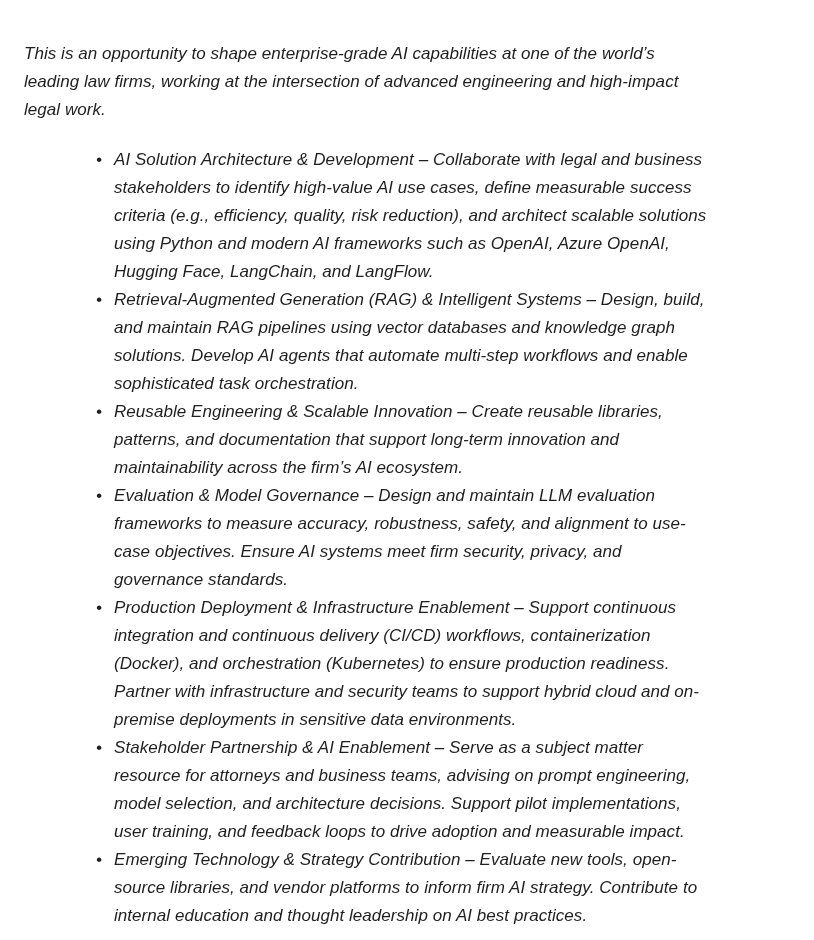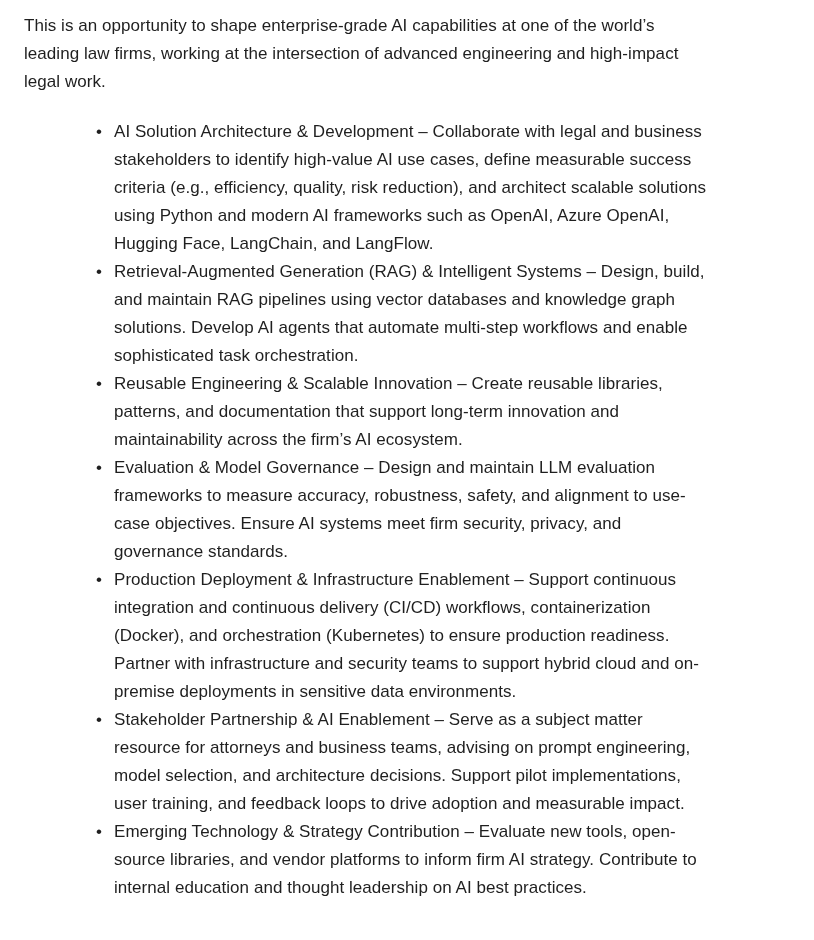--- a/index.html
+++ b/index.html
@@ -12,21 +12,22 @@
     height: 940px;
     overflow: hidden;
     font-family: "Liberation Sans", sans-serif;
     color: #1f1f1f;
     -webkit-font-smoothing: antialiased;
   }
 
   .doc {
     box-sizing: border-box;
     width: 733px;
-    padding: 12px 22px 0 24px;
+    padding: 40px 22px 0 24px;
+    font-style: italic;
   }
 
   .intro {
     margin: 0;
     font-size: 17px;
     line-height: 28px;
     color: #1f1f1f;
     letter-spacing: 0.05px;
     max-width: 770px;
   }

